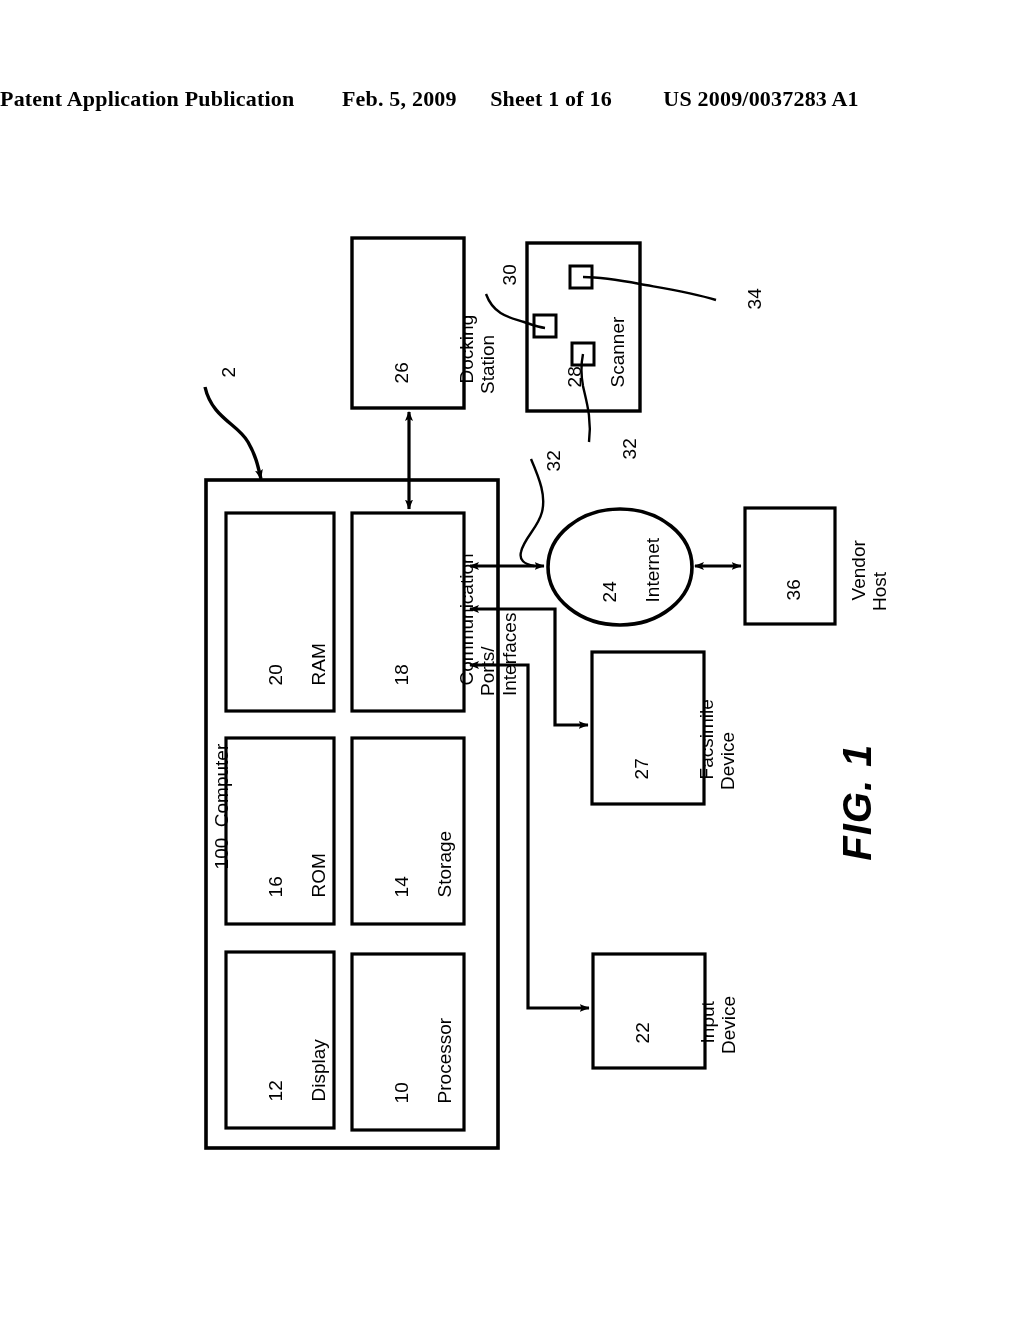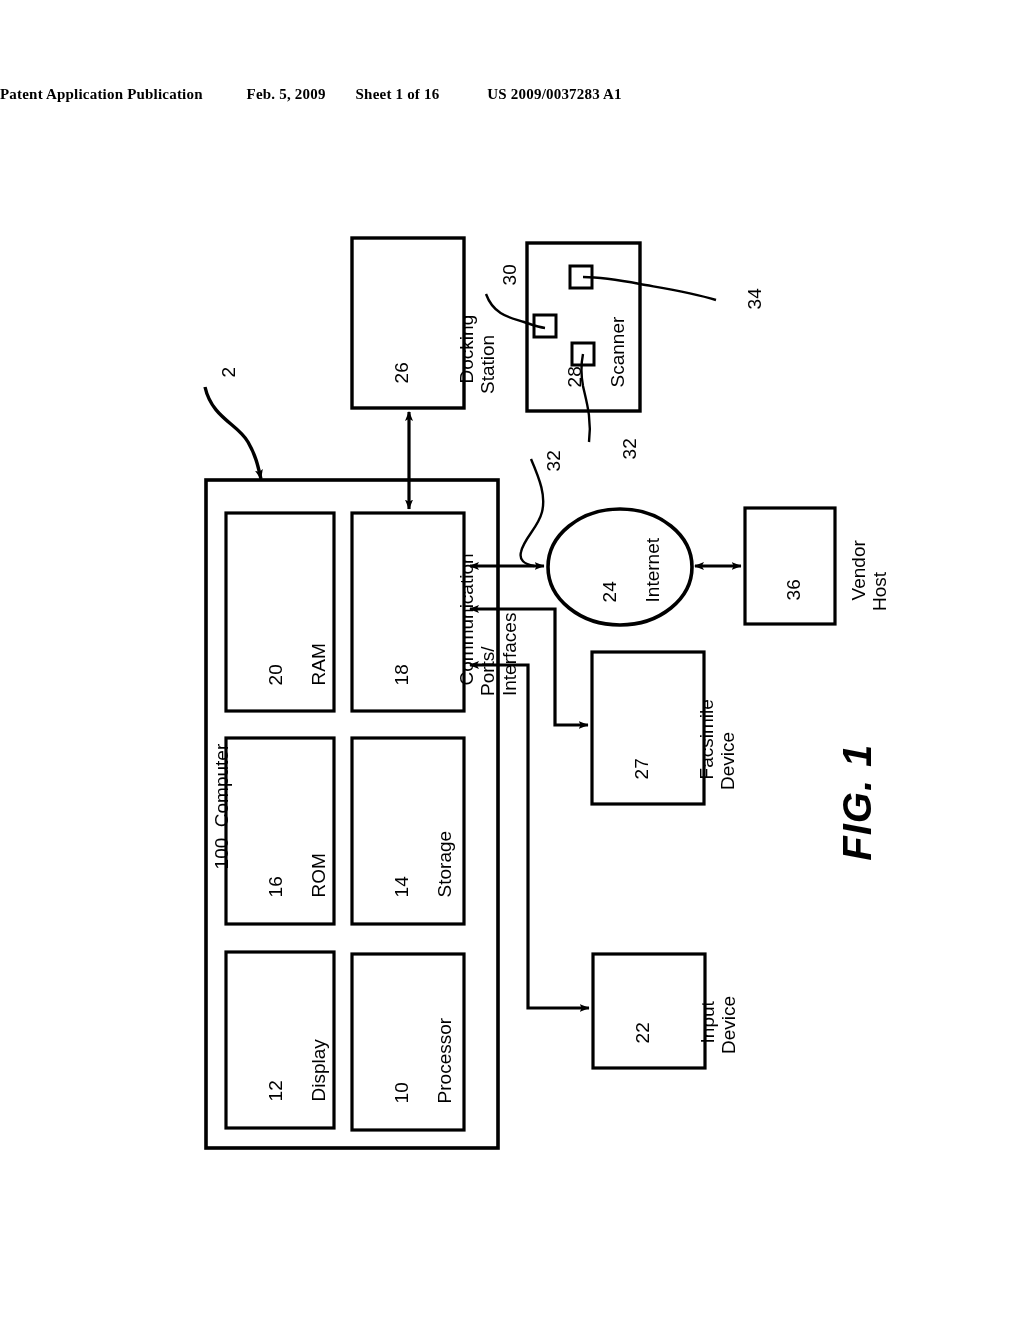--- a/index.html
+++ b/index.html
@@ -8,24 +8,24 @@
     width:1024px;height:1320px;
     font-family:"Liberation Sans",sans-serif;
     color:#000;
     position:relative;
     overflow:hidden;
   }
   
   #page-header{
     position:absolute;
     top:86px;left:0;width:840px;
-    text-align:left;
+    text-align:center;
     font-family:"Liberation Serif",serif;
     font-weight:bold;
-    font-size:15px;
+    font-size:22px;
     letter-spacing:.2px;
     white-space:nowrap;
   }
   #page-header span{display:inline-block;vertical-align:baseline;}
   .hdr-gap1{width:36px;}
   .hdr-gap2{width:22px;}
   .hdr-gap3{width:40px;}
   .spacer{display:inline-block;}
 
   

